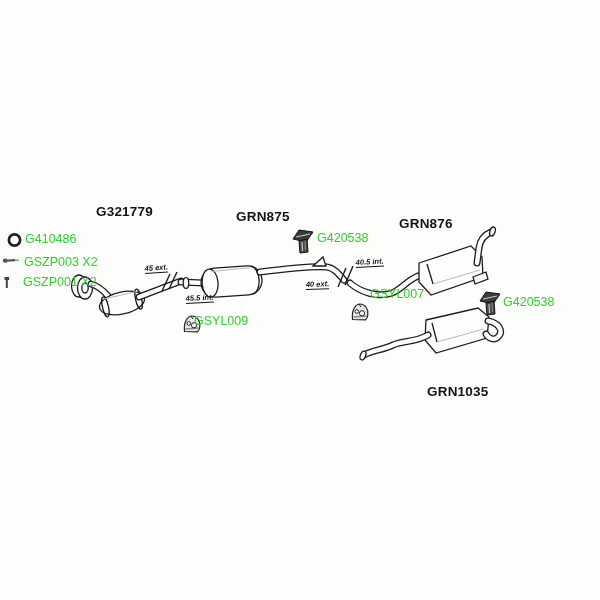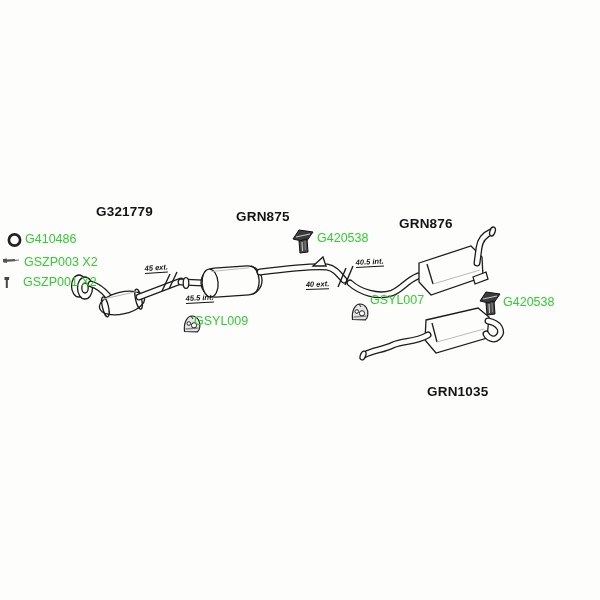--- a/index.html
+++ b/index.html
@@ -140,21 +140,21 @@
   <span class="lbl assembly-lbl" style="left:96px;top:205px">G321779</span>
   <span class="lbl assembly-lbl" style="left:236px;top:210px">GRN875</span>
   <span class="lbl assembly-lbl" style="left:399px;top:217px">GRN876</span>
   <span class="lbl assembly-lbl" style="left:427px;top:385px">GRN1035</span>
 
   <span class="lbl part-lbl" style="left:25px;top:233px">G410486</span>
   <span class="lbl part-lbl" style="left:24px;top:256px">GSZP003 X2</span>
   <span class="lbl part-lbl" style="left:23px;top:276px">GSZP001 X2</span>
   <span class="lbl part-lbl" style="left:317px;top:232px">G420538</span>
   <span class="lbl part-lbl" style="left:194px;top:315px">GSYL009</span>
-  <span class="lbl part-lbl" style="left:370px;top:294px">GSYL007</span>
+  <span class="lbl part-lbl" style="left:370px;top:288px">GSYL007</span>
   <span class="lbl part-lbl" style="left:503px;top:296px">G420538</span>
 
   <span class="lbl meas-lbl" style="left:145px;top:265px;transform:rotate(-4deg)">45 ext.</span>
   <span class="lbl meas-lbl" style="left:186px;top:295px;transform:rotate(-3deg)">45.5 int.</span>
   <span class="lbl meas-lbl" style="left:306px;top:281px;transform:rotate(-2deg)">40 ext.</span>
   <span class="lbl meas-lbl" style="left:356px;top:259px;transform:rotate(-3deg)">40.5 int.</span>
 
 </div>
 
 </body></html>

